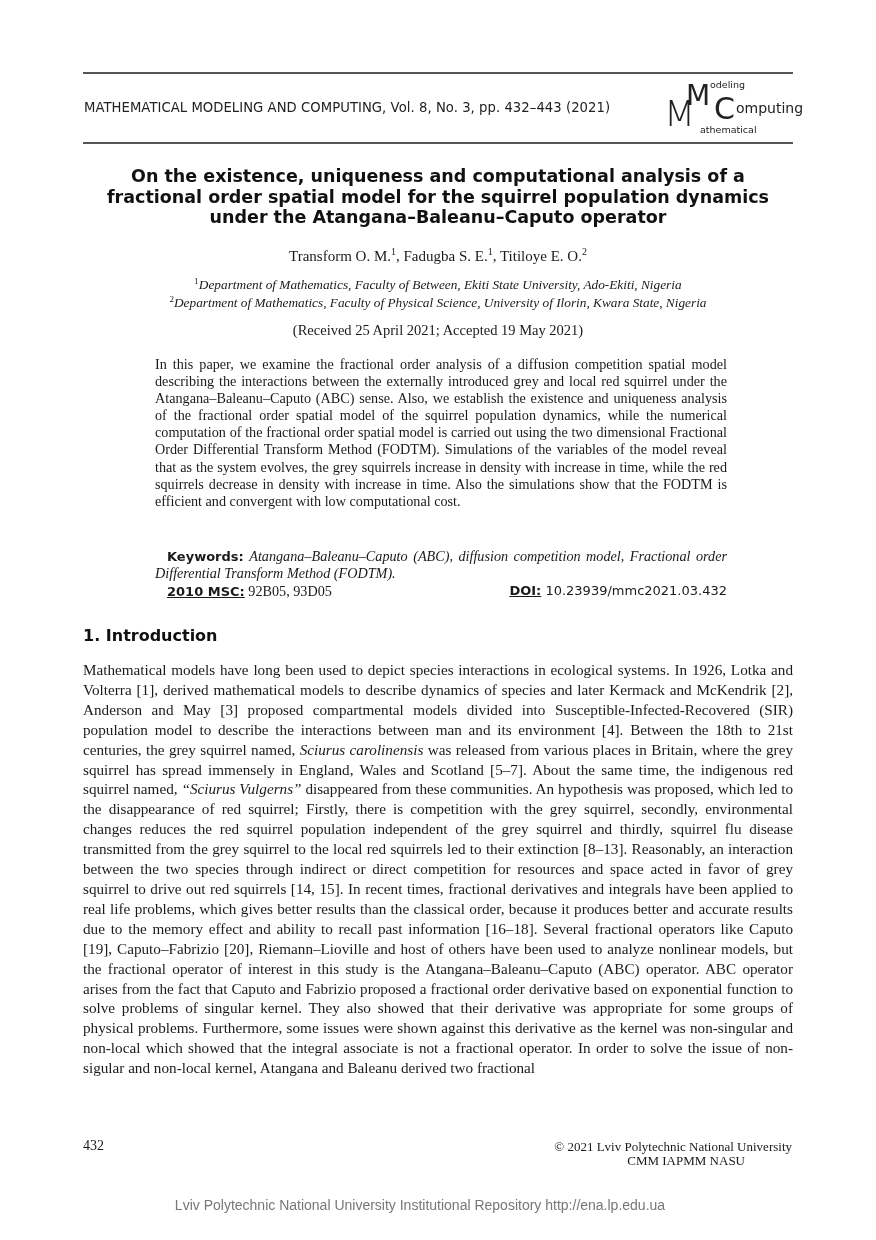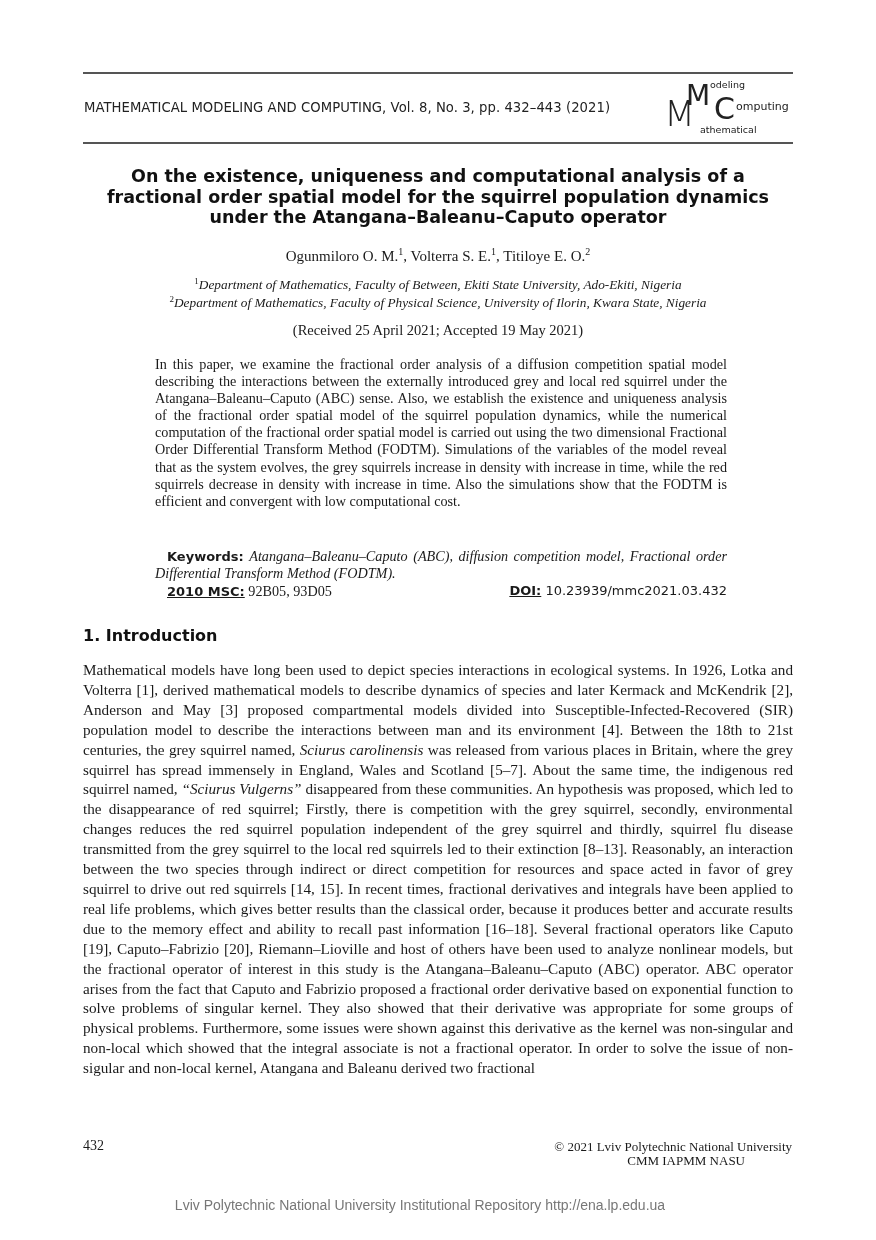--- a/index.html
+++ b/index.html
@@ -6,21 +6,21 @@
     body { width: 876px; height: 1240px; position: relative; overflow: hidden; color: #1a1a1a; }
     .rule { position: absolute; left: 83px; width: 710px; height: 2px; background: #555; }
     #rule-top { top: 72px; }
     #rule-bottom { top: 142px; }
     .journal-line { position: absolute; left: 84px; top: 100px; font-family: "DejaVu Sans", sans-serif; font-size: 13.2px; letter-spacing: 0.05px; color: #222; }
     .logo { position: absolute; left: 664px; top: 76px; width: 130px; height: 64px; font-family: "DejaVu Sans", sans-serif; color: #222; }
     .logo .bigM { position: absolute; left: 0; top: 20px; font-size: 36px; line-height: 36px; font-weight: 300; }
     .logo .midM { position: absolute; left: 22px; top: 6px; font-size: 28px; line-height: 28px; }
     .logo .bigC { position: absolute; left: 50px; top: 18px; font-size: 30px; line-height: 30px; }
     .logo .t1 { position: absolute; left: 46px; top: 3px; font-size: 9.5px; }
-    .logo .t2 { position: absolute; left: 72px; top: 24px; font-size: 11px; }
+    .logo .t2 { position: absolute; left: 72px; top: 24px; font-size: 14px; }
     .logo .t3 { position: absolute; left: 36px; top: 48px; font-size: 9.5px; }
     .title { position: absolute; left: 83px; width: 710px; top: 166px; text-align: center; font-family: "DejaVu Sans", sans-serif; font-size: 17.5px; line-height: 20.5px; font-weight: bold; color: #111; }
     .authors { position: absolute; left: 83px; width: 710px; top: 246px; text-align: center; font-family: "Liberation Serif", serif; font-size: 15px; }
     .authors sup { font-size: 10px; }
     .affil { position: absolute; left: 83px; width: 710px; text-align: center; font-family: "Liberation Serif", serif; font-style: italic; font-size: 13.3px; }
     .affil sup { font-style: normal; font-size: 9px; }
     #affil-1 { top: 276px; }
     #affil-2 { top: 294px; }
     .received { position: absolute; left: 83px; width: 710px; top: 322px; text-align: center; font-family: "Liberation Serif", serif; font-size: 14.5px; }
     .abstract { position: absolute; left: 155px; width: 572px; top: 356px; font-family: "Liberation Serif", serif; font-size: 14.2px; line-height: 17.1px; text-align: justify; }
@@ -51,22 +51,22 @@
   <span class="t1">odeling</span>
   <span class="t2">omputing</span>
   <span class="t3">athematical</span>
 </div>
 
 <div class="rule" id="rule-bottom"></div>
 
 <div class="title">On the existence, uniqueness and computational analysis of a fractional order spatial model for the squirrel population dynamics under the Atangana–Baleanu–Caputo operator</div>
 
 <div class="authors">
-  <span>Ogunmiloro O. M.</span><sup>1</sup>,
-  <span>Volterra S. E.</span><sup>1</sup>,
+  <span>Transform O. M.</span><sup>1</sup>,
+  <span>Fadugba S. E.</span><sup>1</sup>,
   <span>Titiloye E. O.</span><sup>2</sup>
 </div>
 
 <div class="affil" id="affil-1"><sup>1</sup><span>Department of Mathematics, Faculty of Between, Ekiti State University, Ado-Ekiti, Nigeria</span></div>
 <div class="affil" id="affil-2"><sup>2</sup><span>Department of Mathematics, Faculty of Physical Science, University of Ilorin, Kwara State, Nigeria</span></div>
 
 <div class="received">(Received 25 April 2021; Accepted 19 May 2021)</div>
 
 <div class="abstract">In this paper, we examine the fractional order analysis of a diffusion competition spatial model describing the interactions between the externally introduced grey and local red squirrel under the Atangana–Baleanu–Caputo (ABC) sense.  Also, we establish the existence and uniqueness analysis of the fractional order spatial model of the squirrel population dynamics, while the numerical computation of the fractional order spatial model is carried out using the two dimensional Fractional Order Differential Transform Method (FODTM). Simulations of the variables of the model reveal that as the system evolves, the grey squirrels increase in density with increase in time, while the red squirrels decrease in density with increase in time.  Also the simulations show that the FODTM is efficient and convergent with low computational cost.</div>
 

